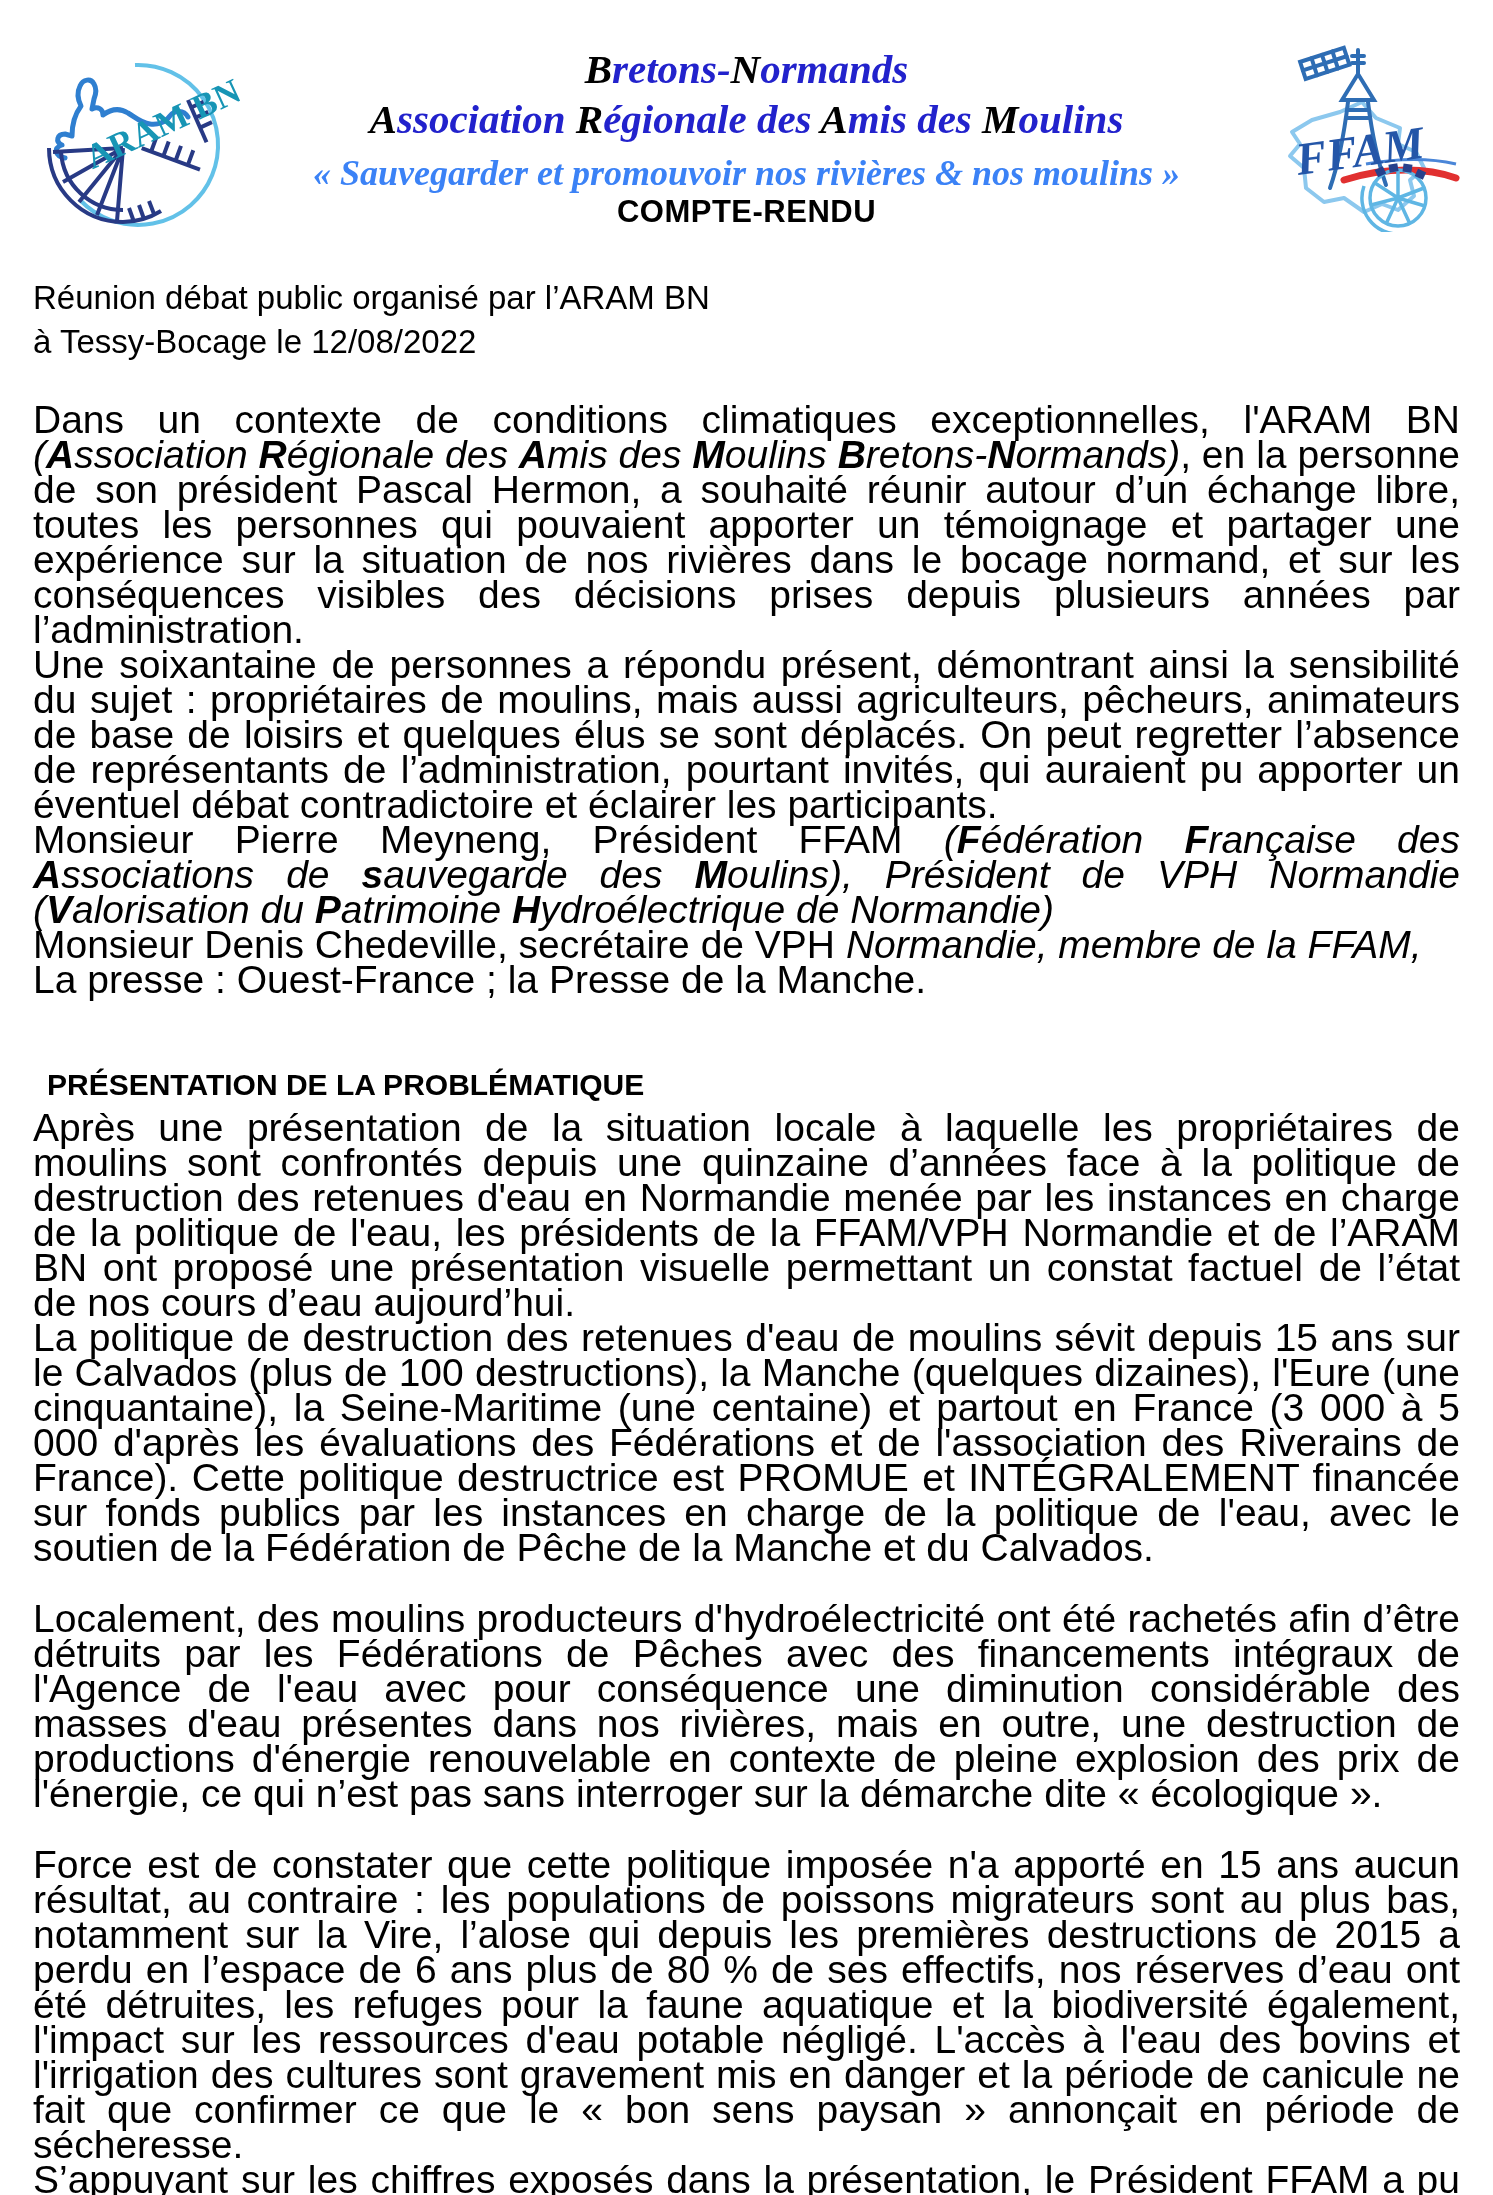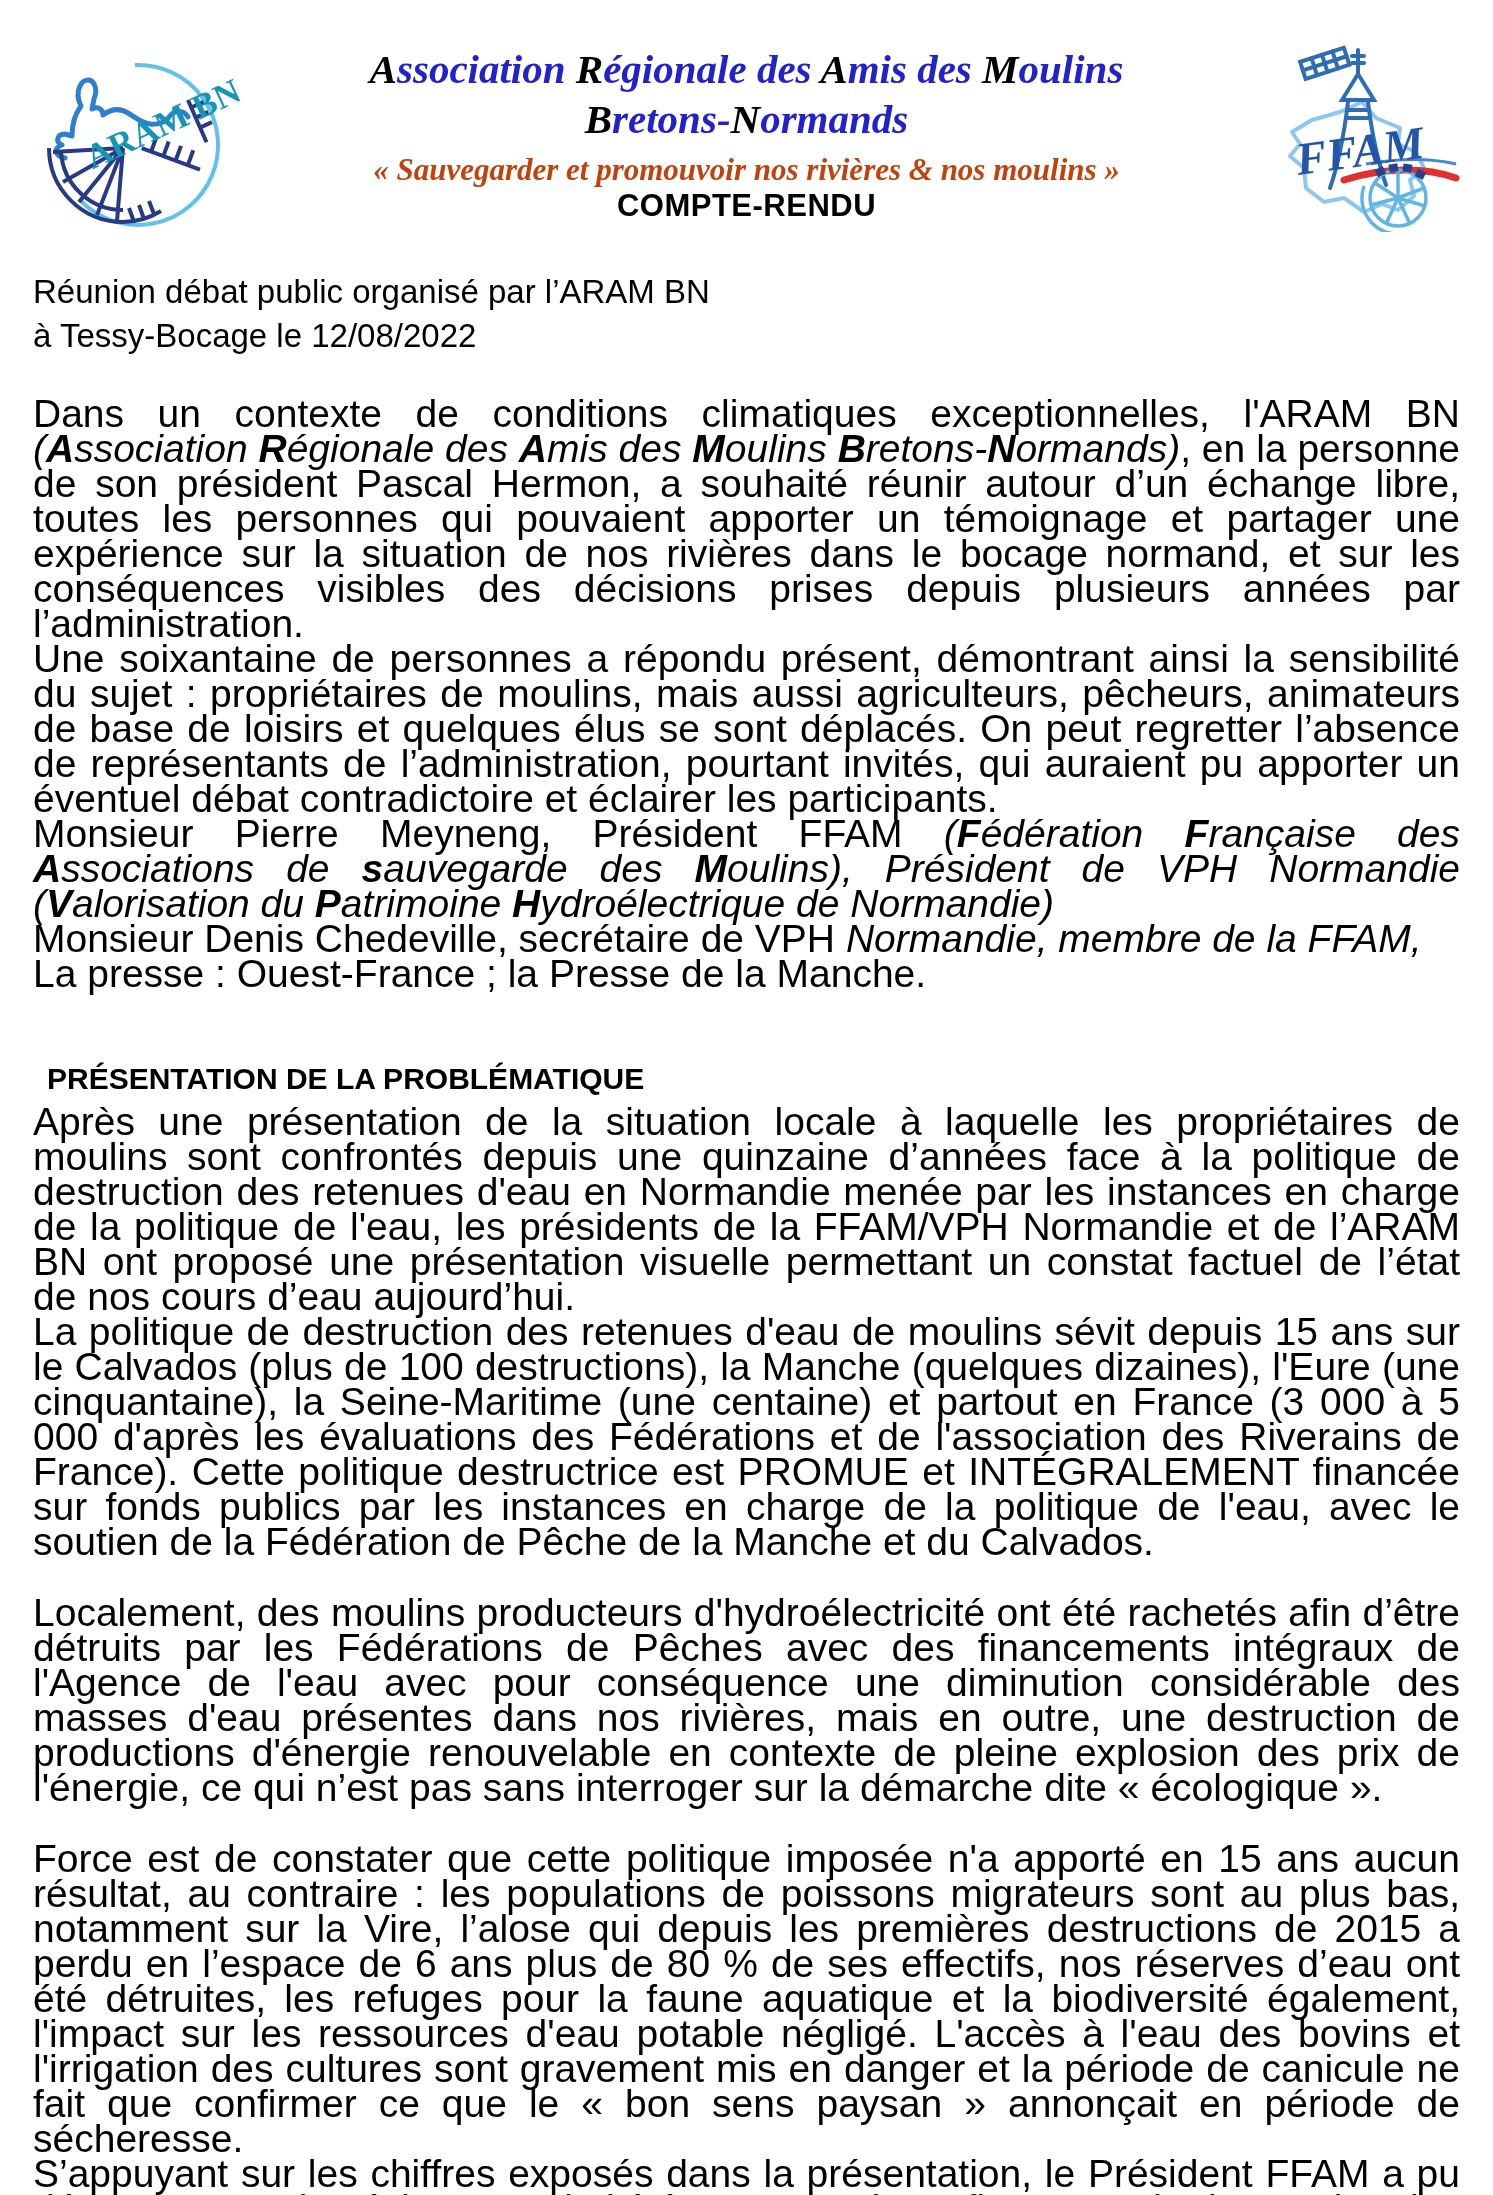--- a/index.html
+++ b/index.html
@@ -19,21 +19,21 @@
   .title-line {
     font-family: "Liberation Serif", serif;
     font-weight: bold; font-style: italic;
     font-size: 41px; line-height: 1.22;
     color: #2222cc;
   }
   .title-line .k { color: #000; }
   .tagline {
     font-family: "Liberation Serif", serif;
     font-weight: bold; font-style: italic;
-    font-size: 31px; color: #c2410c; margin-top: 8px;
+    font-size: 36px; color: #3b82f6; margin-top: 8px;
   }
   .doc-type {
     text-align: center; font-weight: bold; font-size: 31px;
     letter-spacing: 0.5px;
   }
   .meeting { text-align: left; font-size: 33px; line-height: 1.34; margin-top: 46px; }
 
   
   .content { margin-top: 38px; }
   .content p {
@@ -103,22 +103,22 @@
       <g fill="#28418c">
         <rect x="128" y="128" width="9" height="8" transform="rotate(-25 132 132)"></rect>
         <rect x="141" y="124" width="9" height="8" transform="rotate(-10 145 128)"></rect>
         <rect x="155" y="124" width="9" height="8" transform="rotate(8 159 128)"></rect>
         <rect x="168" y="130" width="9" height="8" transform="rotate(25 172 134)"></rect>
       </g>
       <text x="48" y="128" transform="rotate(-8 100 115)" font-family="&quot;Liberation Serif&quot;, serif" font-weight="bold" font-style="italic" font-size="46" fill="#2456a8">FFAM</text>
     </svg>
 
     <div class="title-block">
+      <div class="title-line"><span class="k">B</span><span>retons-</span><span class="k">N</span><span>ormands</span></div>
       <div class="title-line"><span class="k">A</span><span>ssociation </span><span class="k">R</span><span>égionale des </span><span class="k">A</span><span>mis des </span><span class="k">M</span><span>oulins</span></div>
-      <div class="title-line"><span class="k">B</span><span>retons-</span><span class="k">N</span><span>ormands</span></div>
       <div class="tagline">« Sauvegarder et promouvoir nos rivières &amp; nos moulins »</div>
     </div>
   </div>
 
   <div class="doc-type">COMPTE-RENDU</div>
 
   <div class="meeting">
     <div>Réunion débat public organisé par l’ARAM BN</div>
     <div>à Tessy-Bocage le 12/08/2022</div>
   </div>

